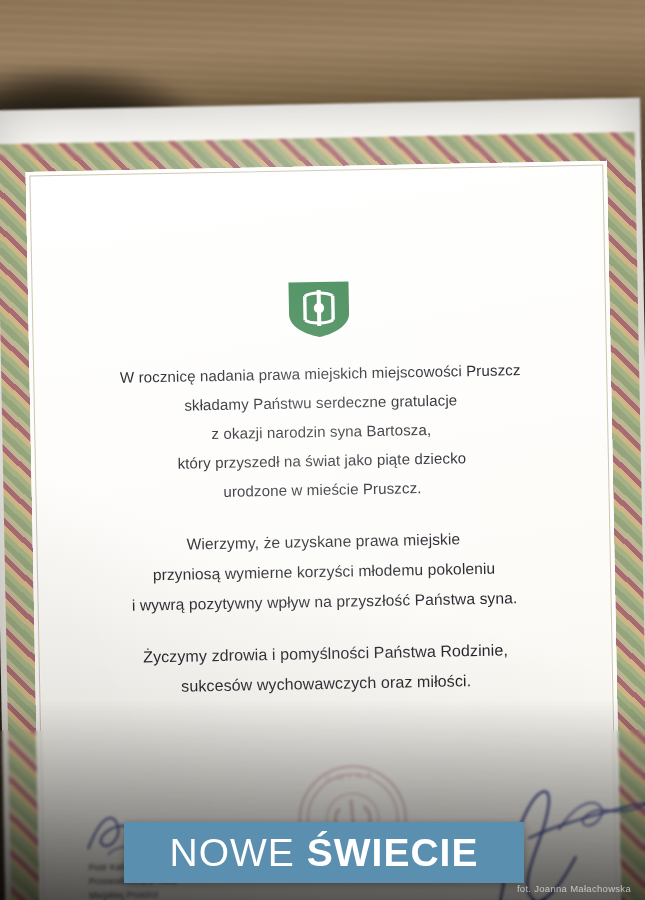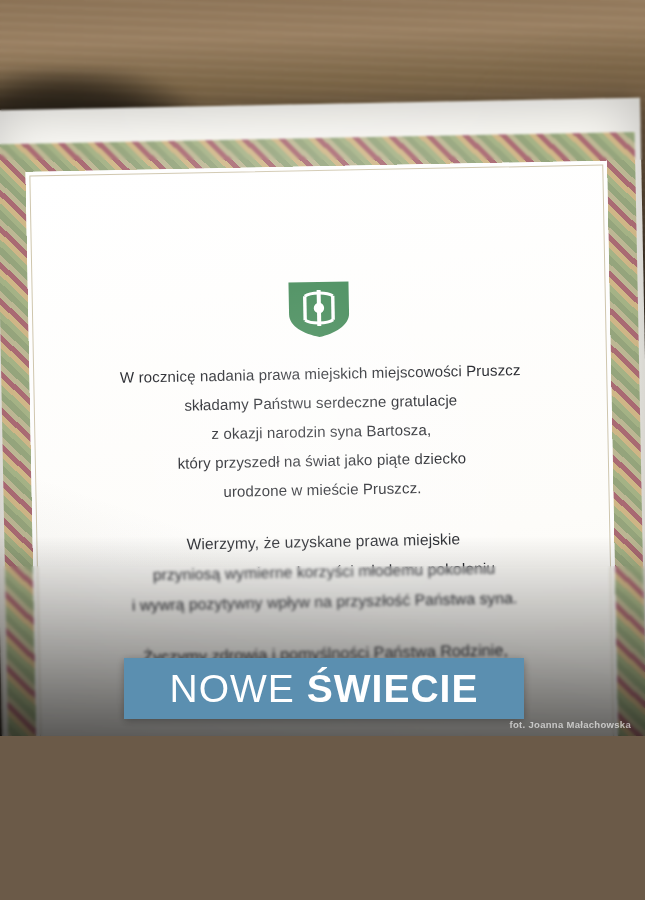--- a/index.html
+++ b/index.html
@@ -4,21 +4,21 @@
 <style>
   * { margin:0; padding:0; box-sizing:border-box; }
   html, body {
     width:645px; height:900px;
     font-family:"Liberation Sans", sans-serif;
     overflow:hidden;
     background:#6b5a48;
   }
   #scene {
     position:relative;
-    width:645px; height:736px;
+    width:645px; height:900px;
     overflow:hidden;
   }
   
   .bg-wood {
     position:absolute; inset:0;
     background:
       linear-gradient(178deg,#8d7457 0%, #9b8163 6%, #7d6748 12%, #6e5a41 18%, #5e4c36 26%, #4f4030 34%, #3e3326 44%, #34291e 60%, #2b2219 100%);
   }
   .bg-wood-grain {
     position:absolute; inset:0;
@@ -154,21 +154,20 @@
     font-size:39px; letter-spacing:1px; color:#ffffff; white-space:nowrap;
     font-family:"Liberation Sans", sans-serif;
   }
   .banner-text .thin { font-weight:400; }
   .banner-text .bold { font-weight:700; }
 
   .watermark {
     position:absolute; right:14px; bottom:6px;
     font-size:9.5px; color:rgba(255,255,255,.62);
     letter-spacing:.3px;
-    font-weight:bold;
   }
 </style>
 </head>
 <body>
 
 <div id="scene">
 
   <div class="bg-wood"></div>
   <div class="bg-wood-grain"></div>
   <div class="bg-dark-left"></div>

